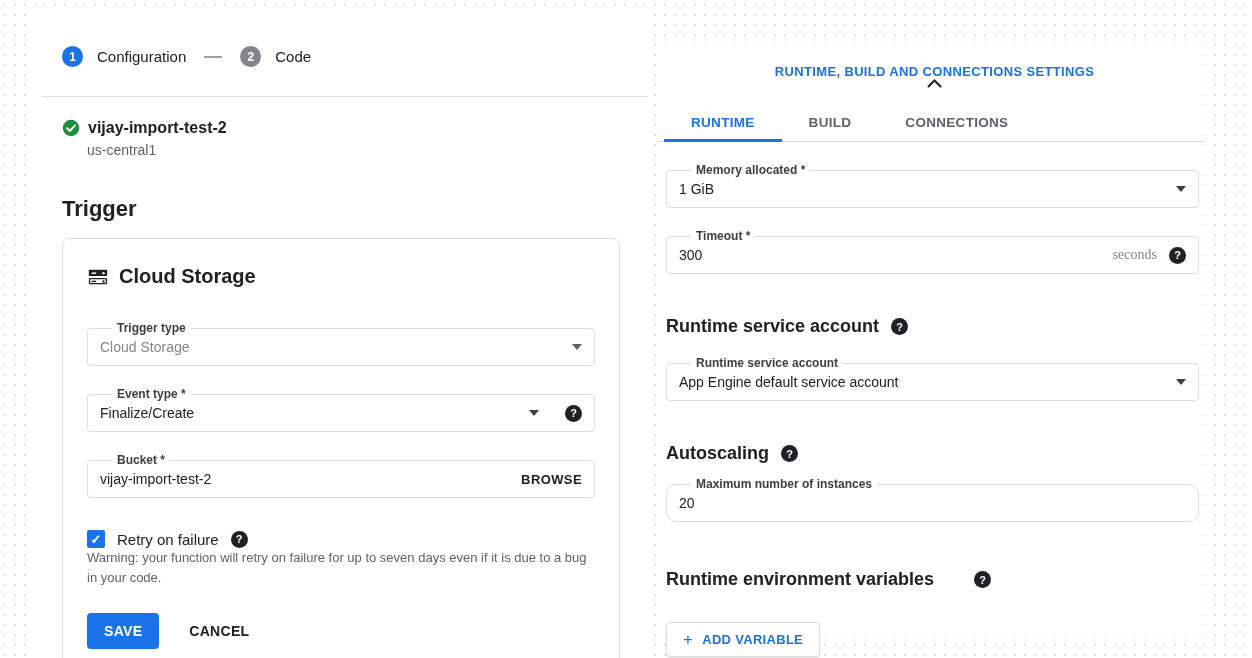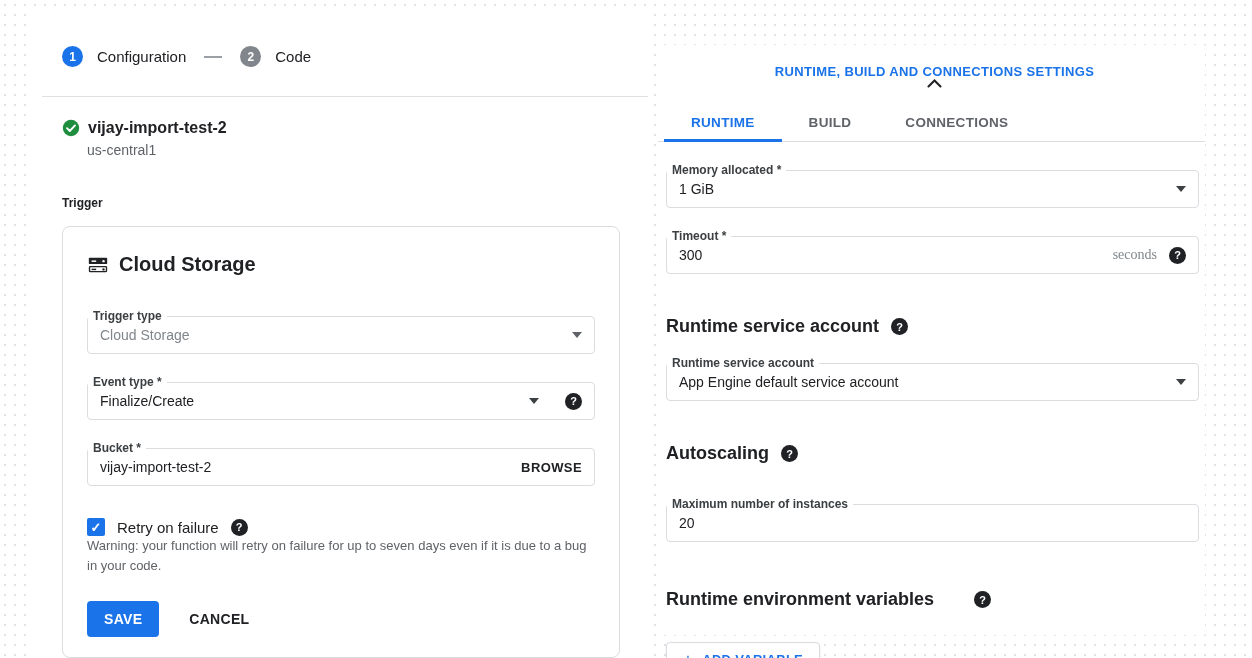--- a/index.html
+++ b/index.html
@@ -26,34 +26,34 @@
   .step-circle.inactive { background:#80868b; }
   .step-label { margin-left:14px; }
   .step-sep { width:18px; border-top:2px solid #9aa0a6; margin:0 18px; }
 
   .divider1 { height:1px; background:#e0e0e0; margin:29px 0 0 12px; }
 
   .fn-row { display:flex; align-items:center; gap:8px; margin:22px 0 0 32px; }
   .fn-name { font-size:16px; font-weight:700; }
   .fn-region { margin:5px 0 0 57px; font-size:14px; color:#5f6368; }
 
-  .trigger-heading { margin:38px 0 0 32px; font-size:12px; font-weight:700; }
+  .trigger-heading { margin:38px 0 0 32px; font-size:22px; font-weight:700; }
 
   .trigger-card {
     margin:16px 0 0 32px; width:558px; border:1px solid #dadce0; border-radius:8px;
     padding:26px 24px 20px 24px;
   }
   .card-title { display:flex; align-items:center; gap:10px; font-size:20px; font-weight:700; }
 
   .field {
     position:relative; height:38px; border:1px solid #dadce0; border-radius:4px;
     display:flex; align-items:center; padding:0 12px; background:#fff;
   }
   .field-label {
-    position:absolute; top:-8px; left:0; background:#fff; padding:0 5px;
+    position:absolute; top:-8px; left:24px; background:#fff; padding:0 5px;
     font-size:12px; font-weight:700; color:#3c4043; line-height:14px; white-space:nowrap;
   }
   .field-value { font-size:14px; flex:1; color:#202124; }
   .field-value.disabled { color:#80868b; }
   .field input {
     border:none; outline:none; flex:1; font:inherit; font-size:14px; color:#202124; background:transparent;
   }
   .dd-arrow { width:0; height:0; border-left:5px solid transparent; border-right:5px solid transparent;
     border-top:6px solid #3c4043; flex:none; }
   .dd-arrow.dim { border-top-color:#5f6368; }
@@ -233,21 +233,21 @@
       <span class="dd-arrow"></span>
     </div>
 
     <div class="section-heading">
       <span>Autoscaling</span>
       <span class="help-icon">
           <span>?</span>
         </span>
     </div>
 
-    <div class="field" style="margin-top:40px;">
+    <div class="field" style="margin-top:20px;border-radius:10px;">
       <span class="field-label">Maximum number of instances</span>
       <input type="text" value="20" style="">
     </div>
 
     <div class="section-heading" style="margin-top:47px;gap:40px;">
       <span>Runtime environment variables</span>
       <span class="help-icon">
           <span>?</span>
         </span>
     </div>

